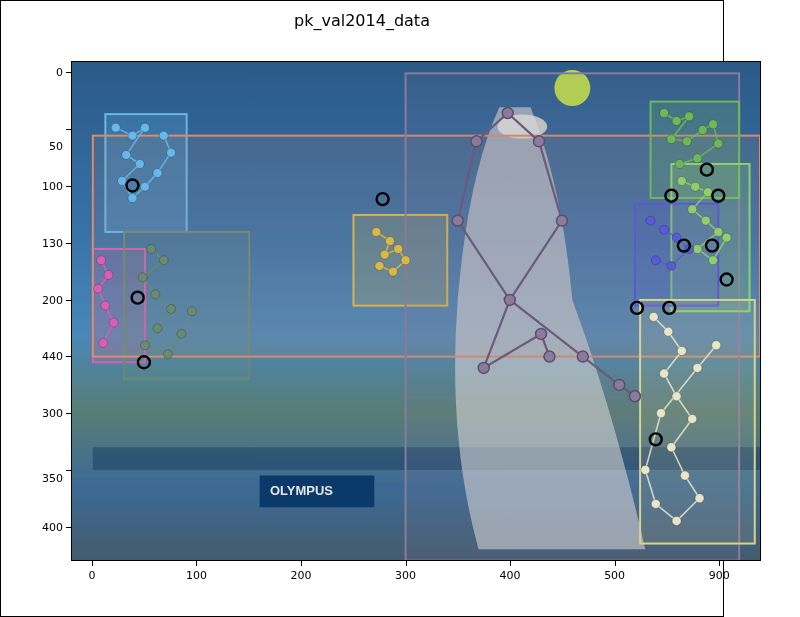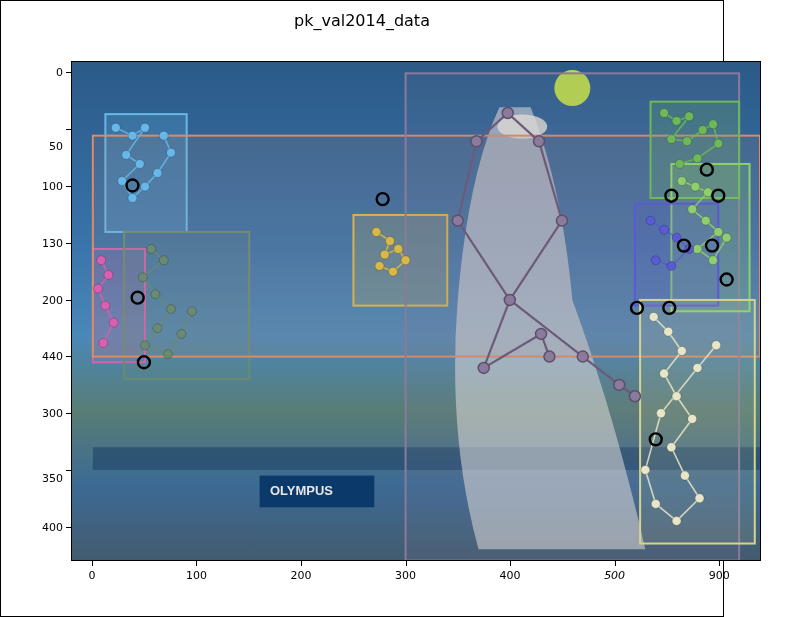--- a/index.html
+++ b/index.html
@@ -224,21 +224,21 @@
         <div class="ticklabel xtick" style="left: 20.9091px; top: 508px;">0</div>
         <div class="tick tickx" style="left: 125.455px; top: 500px;"></div>
         <div class="ticklabel xtick" style="left: 125.455px; top: 508px;">100</div>
         <div class="tick tickx" style="left: 230px; top: 500px;"></div>
         <div class="ticklabel xtick" style="left: 230px; top: 508px;">200</div>
         <div class="tick tickx" style="left: 334.545px; top: 500px;"></div>
         <div class="ticklabel xtick" style="left: 334.545px; top: 508px;">300</div>
         <div class="tick tickx" style="left: 439.091px; top: 500px;"></div>
         <div class="ticklabel xtick" style="left: 439.091px; top: 508px;">400</div>
         <div class="tick tickx" style="left: 543.636px; top: 500px;"></div>
-        <div class="ticklabel xtick" style="left: 543.636px; top: 508px; font-style: italic;">500</div>
+        <div class="ticklabel xtick" style="left: 543.636px; top: 508px;">500</div>
         <div class="tick tickx" style="left: 648.182px; top: 500px;"></div>
         <div class="ticklabel xtick" style="left: 648.182px; top: 508px;">900</div>
       </div>
     <div id="yticks">
         <div class="tick ticky" style="left: -5px; top: 11.3636px;"></div>
         <div class="ticklabel ytick" style="left: -40px; top: 11.3636px;">0</div>
         <div class="tick ticky" style="left: -5px; top: 68.1818px;"></div>
         <div class="ticklabel ytick" style="left: -40px; top: 85px;">50</div>
         <div class="tick ticky" style="left: -5px; top: 125px;"></div>
         <div class="ticklabel ytick" style="left: -40px; top: 125px;">100</div>

